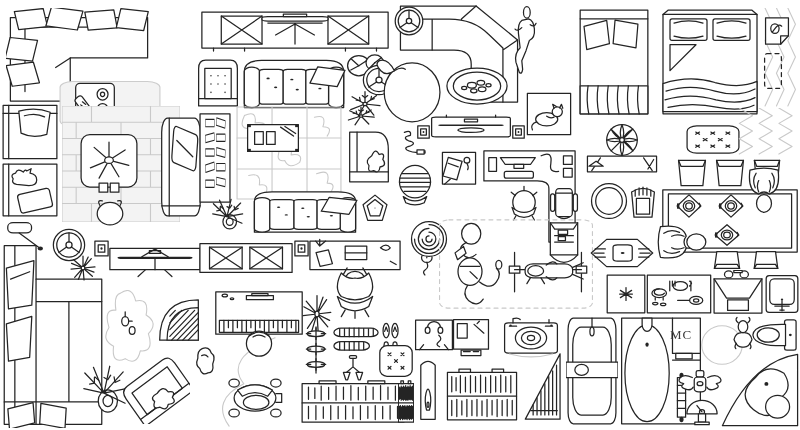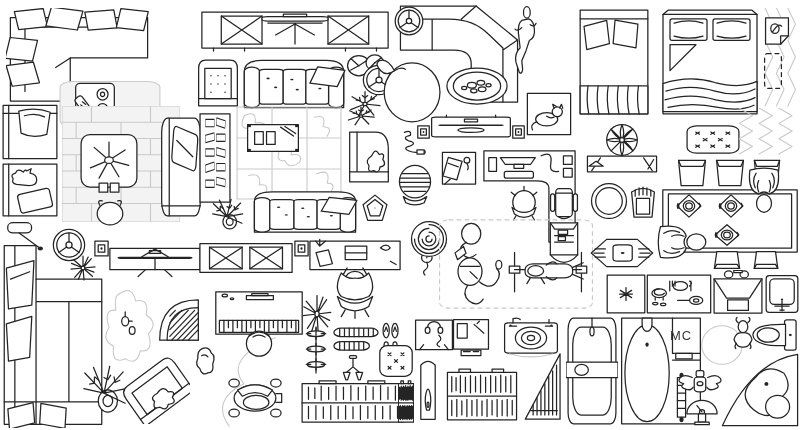--- a/index.html
+++ b/index.html
@@ -1,16 +1,16 @@
 <!DOCTYPE html>
 <html><head>
 <meta charset="utf-8">
 <style>
   html,body{margin:0;padding:0;background:#fff}
-  .sheet{position:relative;width:800px;height:430px;background:#fff;overflow:hidden;font-family:Liberation Sans, sans-serif}
+  .sheet{position:relative;width:800px;height:430px;background:#fff;overflow:hidden;font-family:Liberation Serif, serif}
   .sheet svg{position:absolute;left:0;top:0}
   .s{fill:#fff;stroke:#242424;stroke-width:1.25;vector-effect:non-scaling-stroke;stroke-linecap:round;stroke-linejoin:round}
   .n{fill:none;stroke:#242424;stroke-width:1.25;vector-effect:non-scaling-stroke;stroke-linecap:round;stroke-linejoin:round}
   .d{fill:#242424;stroke:none}
   .l{fill:none;stroke:#c9c9c9;stroke-width:1.1;vector-effect:non-scaling-stroke;stroke-linecap:round;stroke-linejoin:round}
   .lf{fill:#f3f3f3;stroke:#cccccc;stroke-width:1.1;vector-effect:non-scaling-stroke}
   .dash{stroke-dasharray:4 4}
   .mc-label{position:absolute;left:662px;top:322px;width:38px;height:26px;display:flex;align-items:center;justify-content:center;font-size:13px;color:#3a3a3a;letter-spacing:1px}
 </style>
 </head>

